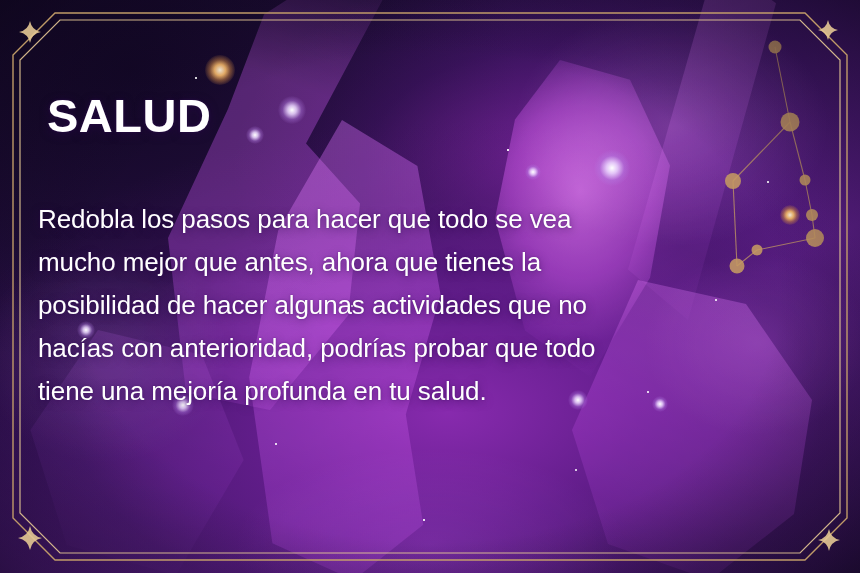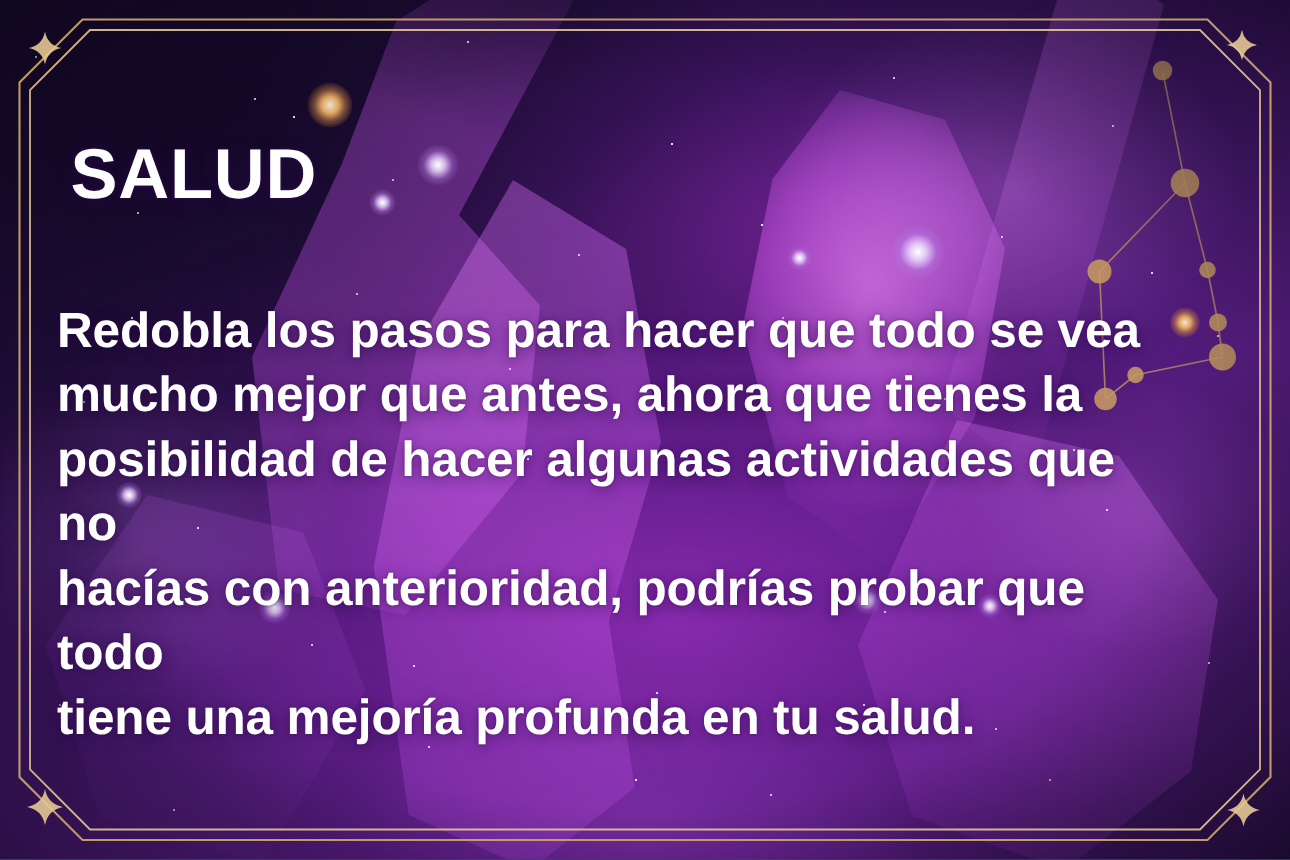--- a/index.html
+++ b/index.html
@@ -9,21 +9,21 @@
   }
   body {
     font-family: "Liberation Sans", sans-serif;
   }
 
   #card {
     position: relative;
     width: 860px;
     height: 573px;
     overflow: hidden;
-    background: #3b82f6;
+    background: #404040;
   }
 
   
   .bg-layer {
     position: absolute;
     inset: 0;
     pointer-events: none;
   }
 
   
@@ -185,22 +185,22 @@
     color: #ffffff;
     letter-spacing: .5px;
     line-height: 1;
     text-shadow: 0 2px 10px rgba(40,8,70,.65), 0 0 3px rgba(60,20,100,.5);
   }
   #body-text {
     position: absolute;
     left: 38px;
     top: 198px;
     width: 730px;
-    font-size: 33px;
-    font-weight: bold;
+    font-size: 26px;
+    font-weight: normal;
     color: #ffffff;
     line-height: 43px;
     letter-spacing: -0.1px;
     text-shadow: 0 2px 9px rgba(40,8,70,.55), 0 0 2px rgba(55,15,95,.45);
     white-space: pre-line;
   }
 </style>
 </head>
 <body>
 

